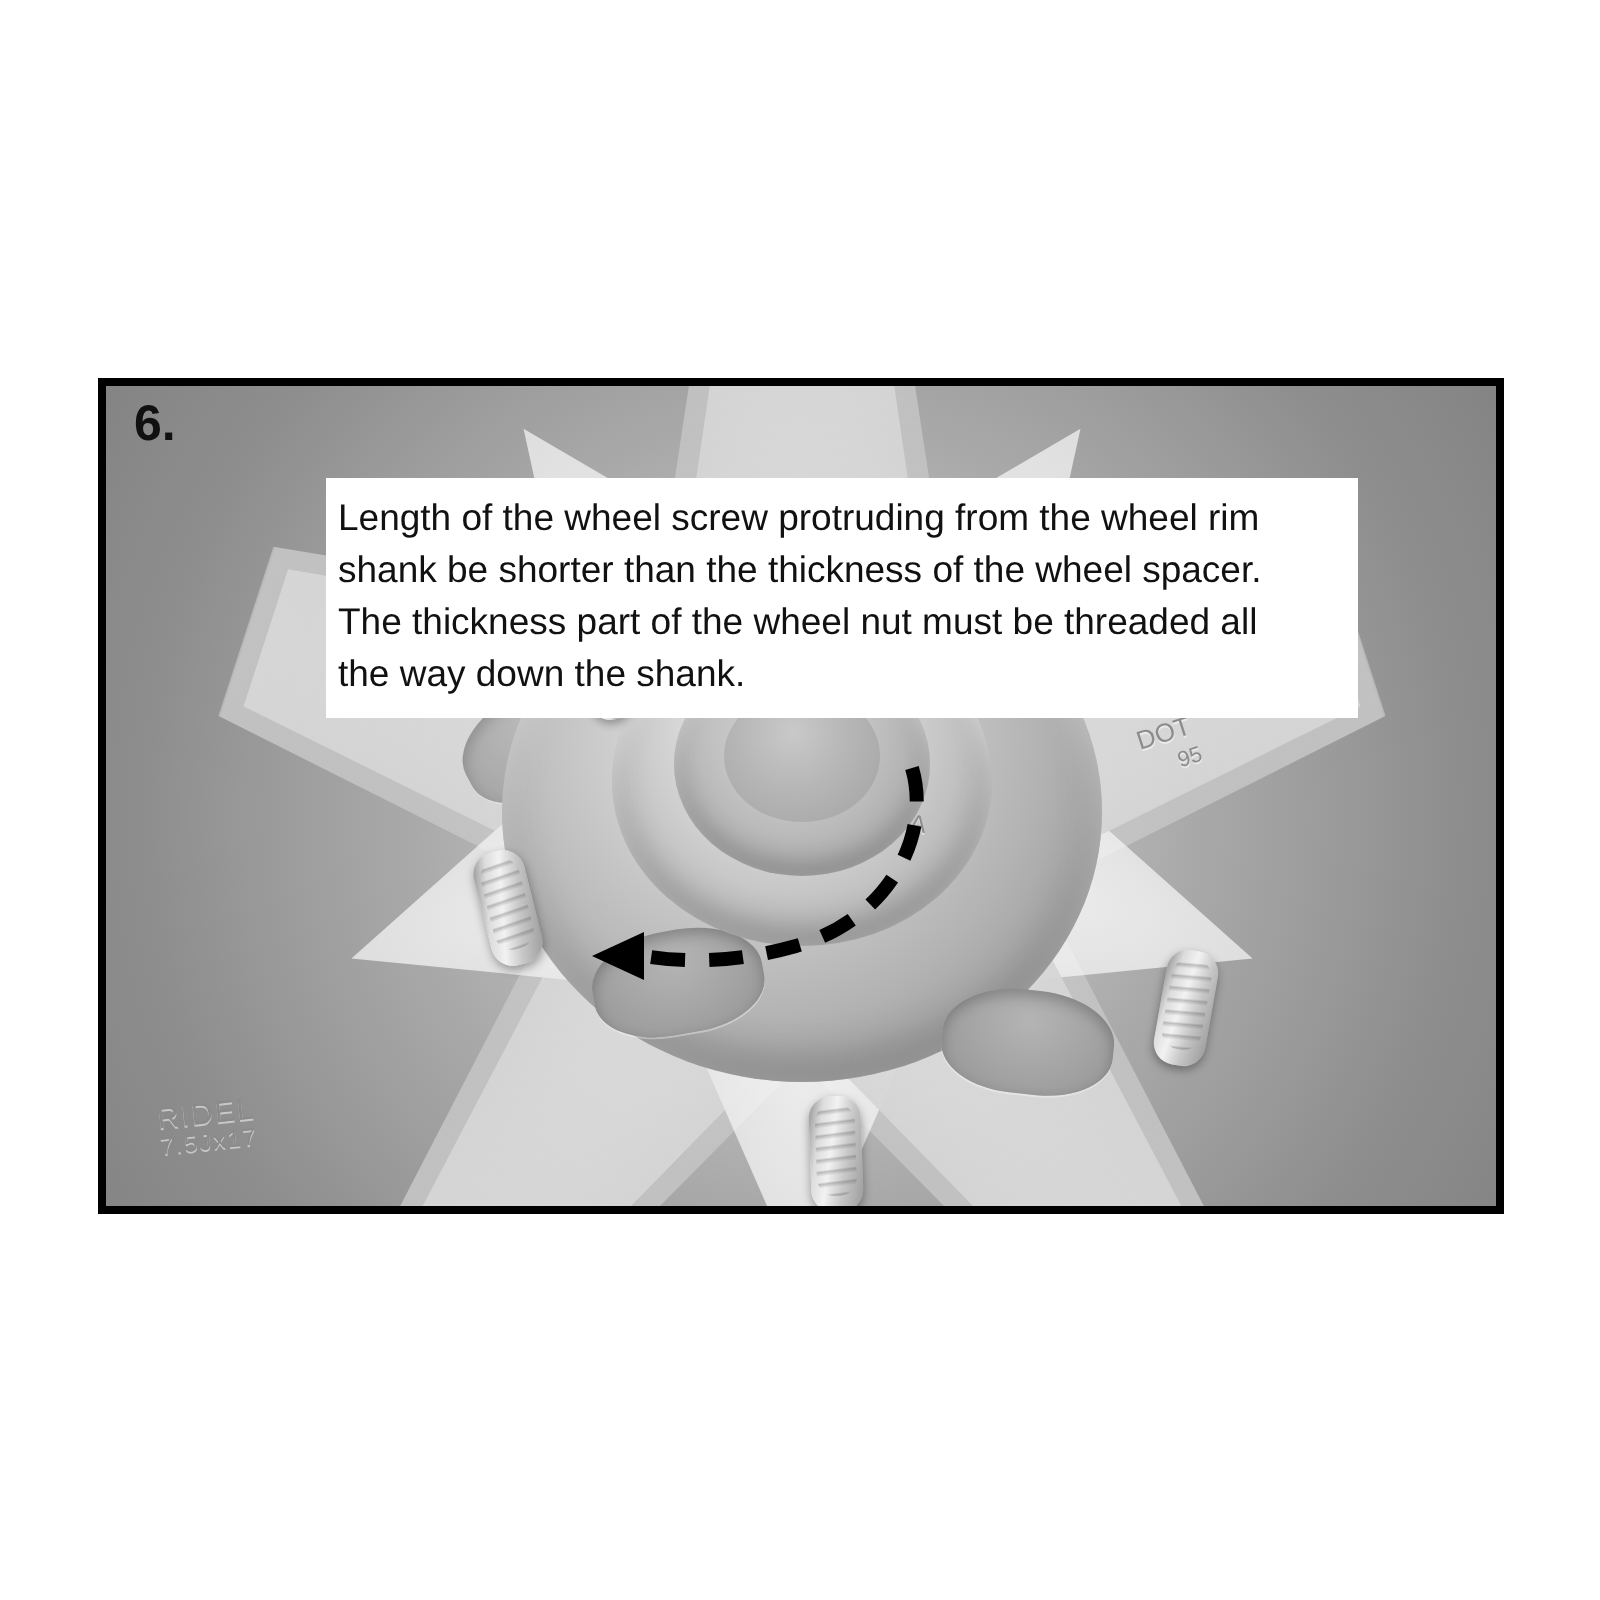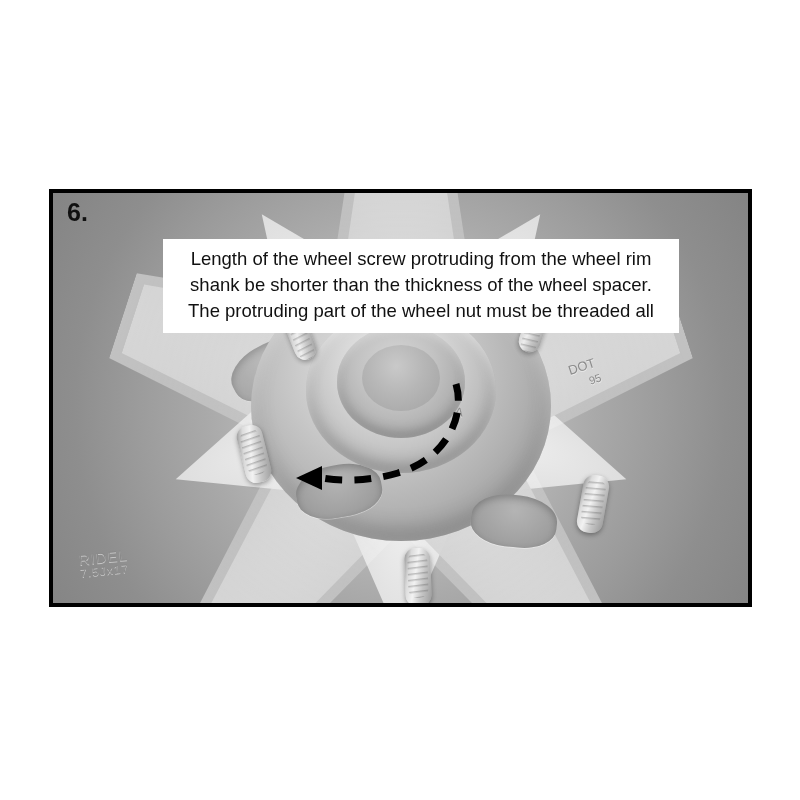--- a/index.html
+++ b/index.html
@@ -214,21 +214,21 @@
   
   .caption {
     position: absolute;
     left: 110px;
     top: 46px;
     width: 516px;
     background: #ffffff;
     color: #111111;
     font-size: 18.5px;
     line-height: 26px;
-    text-align: center;
+    text-align: left;
     padding: 7px 6px 9px 6px;
     box-sizing: border-box;
   }
 
   
   .arrow-svg {
     position: absolute;
     left: 195px;
     top: 185px;
     width: 240px;
@@ -284,17 +284,18 @@
         <path d="M208 6 C 218 40, 196 82, 150 95 C 118 104, 92 103, 74 100" fill="none" stroke="#000000" stroke-width="7" stroke-dasharray="17 12" stroke-linecap="butt"></path>
         <polygon points="74,88 48,100 74,112" fill="#000000"></polygon>
       </svg>
     </div>
 
     <div class="step-number">6.</div>
 
     <div class="caption">
       <div>Length of the wheel screw protruding from the wheel rim</div>
       <div>shank be shorter than the thickness of the wheel spacer.</div>
-      <div>The protruding part of the wheel nut must be threaded all</div>
+      <div>The thickness part of the wheel nut must be threaded all</div>
+      <div>the way down the shank.</div>
     </div>
 
   </div>
 </div>
 
 </body></html>

